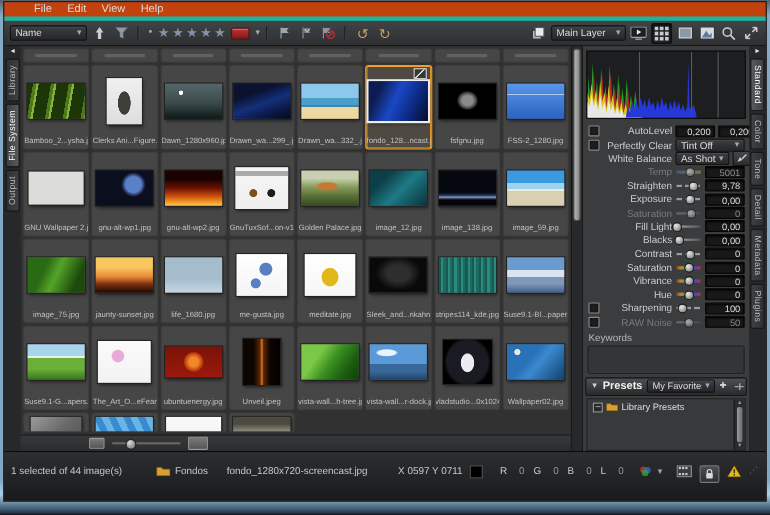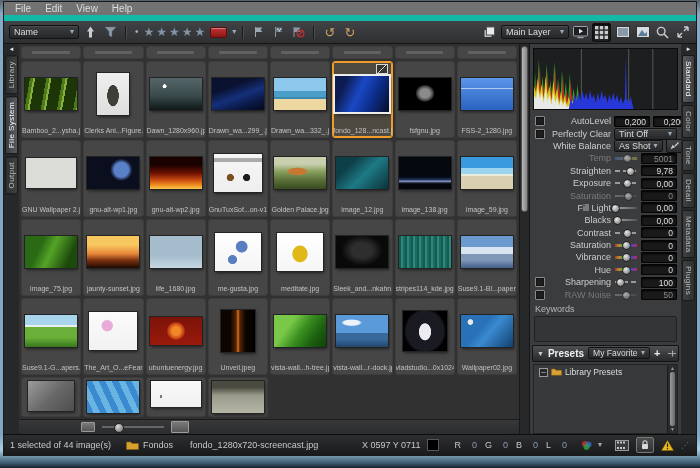--- a/index.html
+++ b/index.html
@@ -3,21 +3,21 @@
 <meta charset="utf-8">
 <style>
   html,body{margin:0;padding:0}
   body{width:700px;height:468px;overflow:hidden;font-family:"Liberation Sans",sans-serif;background:#000;position:relative}
   #win{position:absolute;inset:0;box-sizing:border-box;padding:1px 3px 12px 3px;
        background:linear-gradient(180deg,#55606a 0,#86aac6 3%,#7fa6c2 93%,#aad0e6 96%,#3c586e 99%,#16202a)}
   #app{width:100%;height:100%;background:#333;display:flex;flex-direction:column;border:1px solid #1a1a1a;box-sizing:border-box}
 
   
   #titlebar{height:18px;flex:none;background:linear-gradient(#4a4e52,#26282a 60%,#17191b);display:flex;align-items:center;gap:5px;padding:0 6px;color:#e8e8e8;font-size:10.5px}
-  #menubar{height:13px;flex:none;background:#737373;border-bottom:6px solid #14b8a6;display:flex;align-items:center;padding:0 4px}
+  #menubar{height:13px;flex:none;background:#c2410c;border-bottom:4px solid #14b8a6;display:flex;align-items:center;padding:0 20px}
   .mi{padding:0 7px;font-size:10px;color:#ddd}
   #toolbar{height:22px;flex:none;background:linear-gradient(#414346,#2d2f31);border-bottom:1px solid #151515;display:flex;align-items:center;gap:3px;padding:0 5px}
   .dd{display:inline-flex;align-items:center;justify-content:space-between;background:linear-gradient(#3c3e40,#26272a);border:1px solid #121212;border-radius:2px;color:#ddd;font-size:9px;padding:0 4px;height:14px;box-shadow:inset 0 1px 0 rgba(255,255,255,.07);box-sizing:border-box}
   #sortdd{width:70px}#viewdd{width:68px}
   .caret{color:#9aacbc;font-size:8px;margin-left:3px;line-height:1}
   .tbtn{display:inline-flex;align-items:center;justify-content:center;min-width:17px;height:17px;border-radius:2px}
   .tbtn.pressed{background:#222324;border:1px solid #101010;box-shadow:inset 0 1px 3px #000}
   .tsep{width:1px;height:13px;background:#191919;border-right:1px solid #4c4c4c;margin:0 3px}
   .star{color:#8494a6;font-size:12px;letter-spacing:2px;line-height:1}
   .ndot{color:#9aacbc;font-size:10px;line-height:1;margin:0 2px}
@@ -129,22 +129,22 @@
   .plus{margin-left:auto;color:#e8e8e8;font-size:11px;font-weight:bold;line-height:1}
   #presetshdr .pin{margin-left:2px}
   #ptreewrap{flex:1;min-height:0;position:relative;margin:2px 1px 0;background:#37393b;border:1px solid #232323;overflow:hidden}
   #ptree{position:absolute;inset:0 9px 0 0;padding-top:2px}
   .prow{display:flex;align-items:center;height:11px;gap:3px;padding-left:5px;font-size:8.5px;color:#ddd;white-space:nowrap}
   .exp{width:7px;height:7px;flex:none;border:1px solid #9a9a9a;background:#282828;color:#ddd;font-size:8px;line-height:6px;text-align:center}
   #pscroll{position:absolute;top:0;bottom:0;right:0;width:9px;background:#2a2c2e;border-left:1px solid #1b1b1b;display:flex;flex-direction:column;align-items:center;padding:1px 0;color:#9a9a9a;font-size:5px;line-height:5px}
   .psthumb{width:5px;flex:1;margin:1px 0;background:linear-gradient(90deg,#9a9a9a,#686868);border-radius:2px}
 
   
-  #statusbar{height:20px;flex:none;background:linear-gradient(#2c2e30,#191a1c);border-top:1px solid #0c0c0c;display:flex;align-items:center;gap:7px;padding:0 6px;font-size:9px;color:#c8c8c8}
-  #stfolder{margin-left:8px;display:inline-flex;align-items:center;gap:4px}
+  #statusbar{height:20px;flex:none;background:linear-gradient(#2c2e30,#191a1c);border-top:1px solid #0c0c0c;display:flex;align-items:flex-start;gap:7px;padding:12px 6px;font-size:9px;color:#c8c8c8}
+  #stfolder{margin-left:24px;display:inline-flex;align-items:center;gap:4px}
   #stfile{margin-left:10px}
   #stcoords{margin-left:auto}
   .swt{width:10px;height:10px;background:#000;border:1px solid #565656;flex:none}
   #chans{display:flex;align-items:center}
   .chl{margin-left:8px}
   .chv{color:#8a9cae;width:16px;text-align:right}
   .sic{display:inline-flex;align-items:center}
   .lockbox{width:16px;height:14px;border:1px solid #787878;border-radius:2px;background:linear-gradient(#4c4e50,#2e3032);display:inline-flex;align-items:center;justify-content:center}
   .grip{color:#777;font-size:8px;letter-spacing:1px}
 </style>

